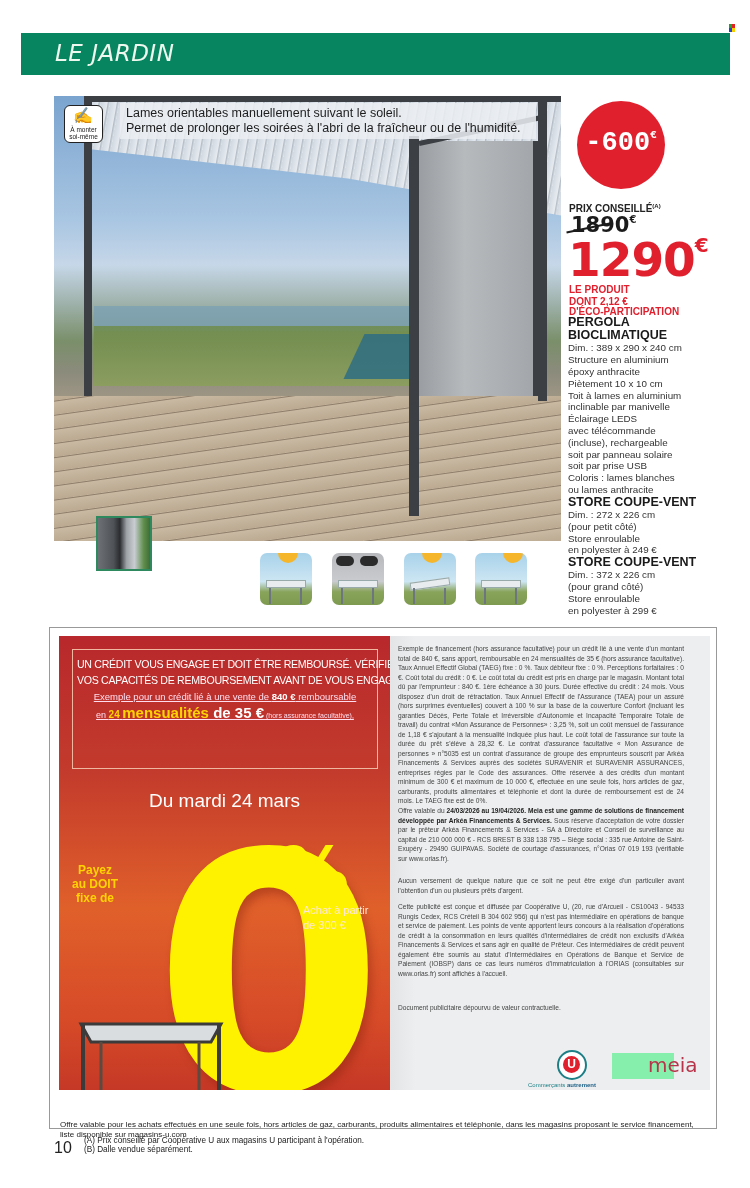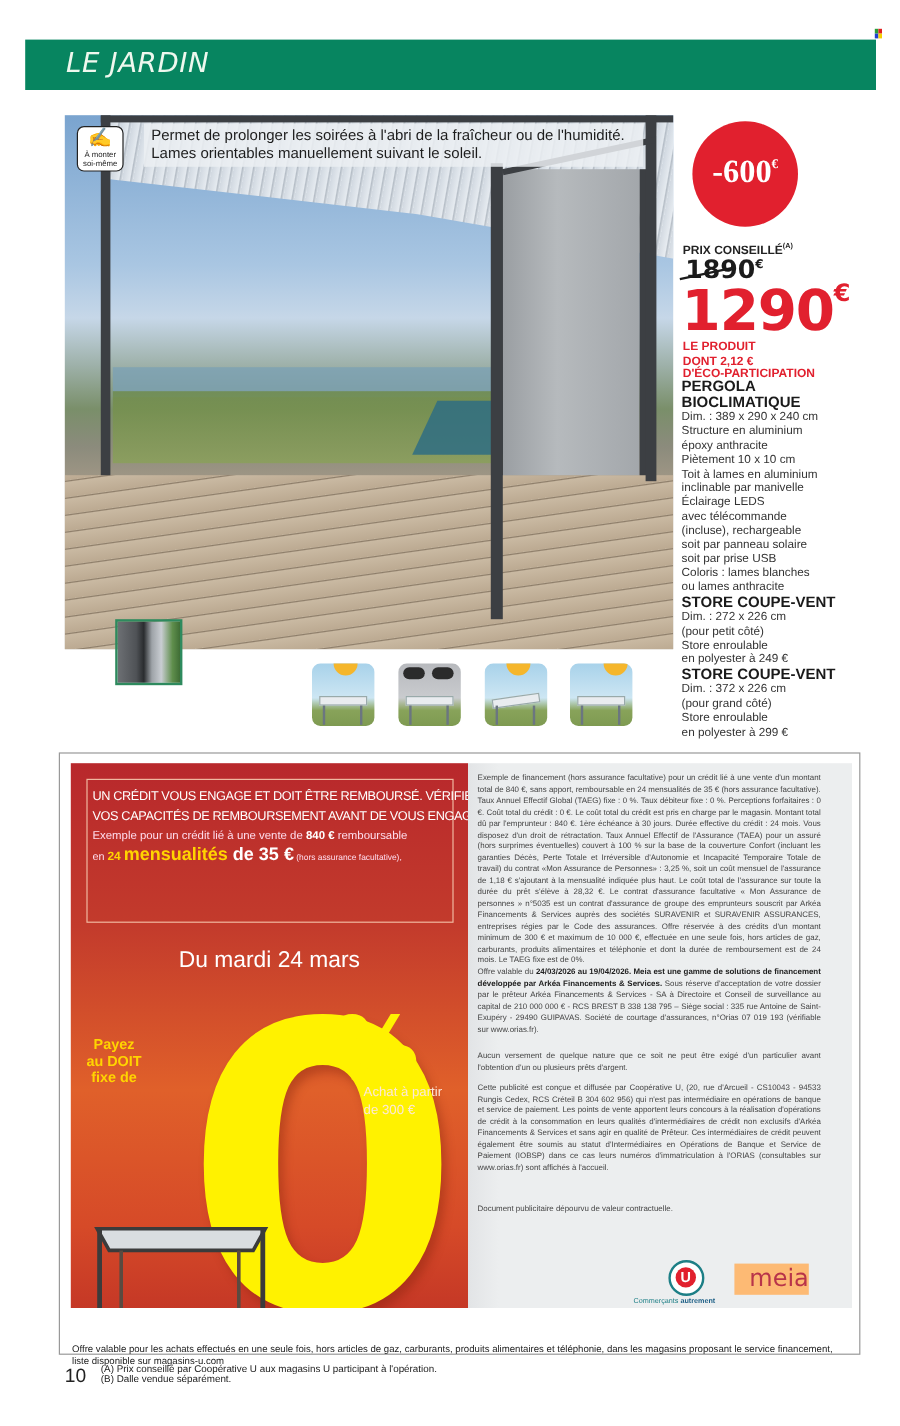--- a/index.html
+++ b/index.html
@@ -35,21 +35,21 @@
 
   .weather { position: absolute; top: 553px; width: 52px; height: 52px; border-radius: 7px; overflow: hidden; background: linear-gradient(180deg,#a8d2ea 0%,#cde6f3 55%,#88a35a 75%,#7e9a51 100%); }
   .weather .sun { position: absolute; left: 18px; top: -10px; width: 20px; height: 20px; border-radius: 50%; background: #f5b62b; }
   .weather .roof { position: absolute; left: 6px; top: 27px; width: 40px; height: 8px; background: #e9ecef; border: 1px solid #9aa; }
   .weather .leg { position: absolute; top: 35px; width: 2px; height: 16px; background: #6b7680; }
   .weather.rain { background: linear-gradient(180deg,#b7b9bd 0%,#c9cbce 55%,#88a35a 75%,#7e9a51 100%); }
   .weather .cloud { position: absolute; top: 3px; width: 18px; height: 10px; border-radius: 6px; background: #2b2b2b; }
 
   
   .discount { position: absolute; left: 577px; top: 101px; width: 88px; height: 88px; border-radius: 50%; background: #e1202e; color: #fff; text-align: center; }
-  .discount-val { position: absolute; left: 0; right: 0; top: 27px; font-size: 27px; font-weight: bold; font-family: Liberation Serif, serif; }
+  .discount-val { position: absolute; left: 0; right: 0; top: 27px; font-size: 27px; font-weight: bold; font-family: Liberation Mono, monospace; }
   .discount-val sup { font-size: 11px; vertical-align: 12px; }
 
   .pc-label { position: absolute; left: 569px; top: 203px; font-size: 10px; font-weight: bold; color: #222; }
   .pc-label sup { font-size: 6px; }
   .old-price { position: absolute; left: 571px; top: 213px; font-size: 21px; font-weight: bold; color: #1b1b1b; font-family: "DejaVu Sans", sans-serif; }
   .old-price sup { font-size: 10px; vertical-align: 9px; }
   .old-price .strike { position: absolute; left: -5px; top: 14px; width: 44px; height: 1.5px; background: #1b1b1b; transform: rotate(-12deg); }
   .new-price { position: absolute; left: 568px; top: 232px; font-size: 47px; font-weight: bold; color: #e1202e; font-family: "DejaVu Sans", sans-serif; letter-spacing: -1px; }
   .new-price sup { font-size: 20px; vertical-align: 24px; }
   .red-label { position: absolute; left: 569px; font-size: 10px; font-weight: bold; color: #e1202e; line-height: 11px; }
@@ -57,41 +57,41 @@
   .specs { position: absolute; left: 568px; top: 316px; width: 180px; font-size: 9.8px; line-height: 11.8px; color: #333; }
   .specs .h { font-weight: bold; font-size: 12.5px; line-height: 13.2px; color: #1a1a1a; }
   .specs .l { white-space: nowrap; }
 
   
   .fin-frame { position: absolute; left: 49px; top: 627px; width: 668px; height: 502px; border: 1px solid #999; }
   .fin-red { position: absolute; left: 59px; top: 636px; width: 331px; height: 454px; overflow: hidden;
     background: linear-gradient(180deg,#b8282c 0%, #c33b2c 30%, #e0602a 60%, #d64a28 85%, #c53826 100%); }
   .warn-box { position: absolute; left: 13px; top: 13px; width: 306px; height: 120px; border: 1px solid #f0b8a0; padding: 6px 4px; text-align: center; }
   .warn-line { color: #fff; font-size: 10.6px; line-height: 16px; letter-spacing: -0.3px; white-space: nowrap; }
-  .ex-line { color: #fde; font-size: 9.5px; line-height: 14px; text-align: left; white-space: nowrap; margin-top: 2px; }
+  .ex-line { color: #fde; font-size: 9.5px; line-height: 14px; text-align: center; white-space: nowrap; margin-top: 2px; text-decoration: underline; }
   .ex-line b { color: #fff; }
   .ex-big { color: #fff; font-size: 14.5px; line-height: 16px; text-align: right; padding-right: 8px; white-space: nowrap; }
   .ex-big b { font-weight: bold; }
   .yel { color: #ffd400; font-weight: bold; }
   .dates { position: absolute; left: 0; right: 0; top: 153px; text-align: center; color: #fff; font-size: 19px; line-height: 23px; }
   .zero { position: absolute; left: 95px; top: 190px; font-size: 330px; line-height: 300px; font-weight: bold; color: #fff200; font-family: "DejaVu Sans", sans-serif; text-shadow: 4px 6px 8px rgba(120,30,10,.35); }
   .pct { position: absolute; left: 218px; top: 195px; font-size: 72px; font-weight: bold; color: #fff200; font-family: "DejaVu Sans", sans-serif; }
   .payez { position: absolute; left: 10px; top: 227px; width: 52px; text-align: center; color: #ffd400; font-weight: bold; font-size: 12px; line-height: 14px; }
   .achat { position: absolute; left: 244px; top: 267px; color: #fde7d8; font-size: 11px; line-height: 15px; }
   .pergola-ill { position: absolute; left: 12px; top: 378px; width: 160px; height: 90px; }
 
   .fin-grey { position: absolute; left: 390px; top: 636px; width: 320px; height: 454px; background: linear-gradient(90deg,#e2e4e6 0%, #eceeef 8%, #eceeef 100%); }
   .legal { position: absolute; left: 8px; width: 286px; font-size: 6.6px; line-height: 9.5px; color: #444; text-align: justify; }
   .legal b { color: #222; }
 
   .u-logo { position: absolute; left: 557px; top: 1050px; width: 30px; height: 30px; border-radius: 50%; border: 2.5px solid #1d7f86; background: #fff; }
   .u-logo span { position: absolute; left: 4px; top: 4px; width: 17px; height: 17px; border-radius: 50%; background: #e1202e; color: #fff; font-size: 12px; font-weight: bold; text-align: center; line-height: 17px; }
   .u-tag { position: absolute; left: 528px; top: 1082px; font-size: 6px; color: #1d7f86; white-space: nowrap; }
   .u-tag b { color: #1d5f86; }
-  .meia { position: absolute; left: 612px; top: 1053px; width: 62px; height: 26px; background: #fdba74; color: #b8344a; font-size: 20px; text-align: right; line-height: 24px; font-family: "DejaVu Sans", sans-serif; }
+  .meia { position: absolute; left: 612px; top: 1053px; width: 62px; height: 26px; background: #86efac; color: #b8344a; font-size: 20px; text-align: left; line-height: 24px; font-family: "DejaVu Sans", sans-serif; padding-left: 36px; }
 
   .offer-note { position: absolute; left: 60px; top: 1095px; width: 650px; font-size: 8px; line-height: 10px; color: #222; margin-top: 25px; }
 
   .page-num { position: absolute; left: 54px; top: 1139px; font-size: 16px; color: #222; }
   .footnotes { position: absolute; left: 84px; top: 1136px; font-size: 8.2px; line-height: 9px; color: #222; }
 </style>
 </head>
 <body>
 
 <div class="colorbar">
@@ -119,22 +119,22 @@
   <div class="beam" style="left:365px;top:45px;width:130px;height:5px;transform:rotate(-12deg);transform-origin:left;"></div>
 </div>
 
 <div class="assembly-badge">
   <span class="glyph">✍</span>
   <span class="txt">À monter</span>
   <span class="txt">soi-même</span>
 </div>
 
 <div class="tagline">
+  <div>Lames orientables manuellement suivant le soleil.</div>
   <div>Permet de prolonger les soirées à l'abri de la fraîcheur ou de l'humidité.</div>
-  <div>Lames orientables manuellement suivant le soleil.</div>
 </div>
 
 <div class="inset"></div>
 
 <div class="weather" style="left:260px">
   <div class="sun"></div>
     <div class="roof"></div>
     <div class="leg" style="left:9px"></div>
     <div class="leg" style="left:40px"></div>
 </div>

